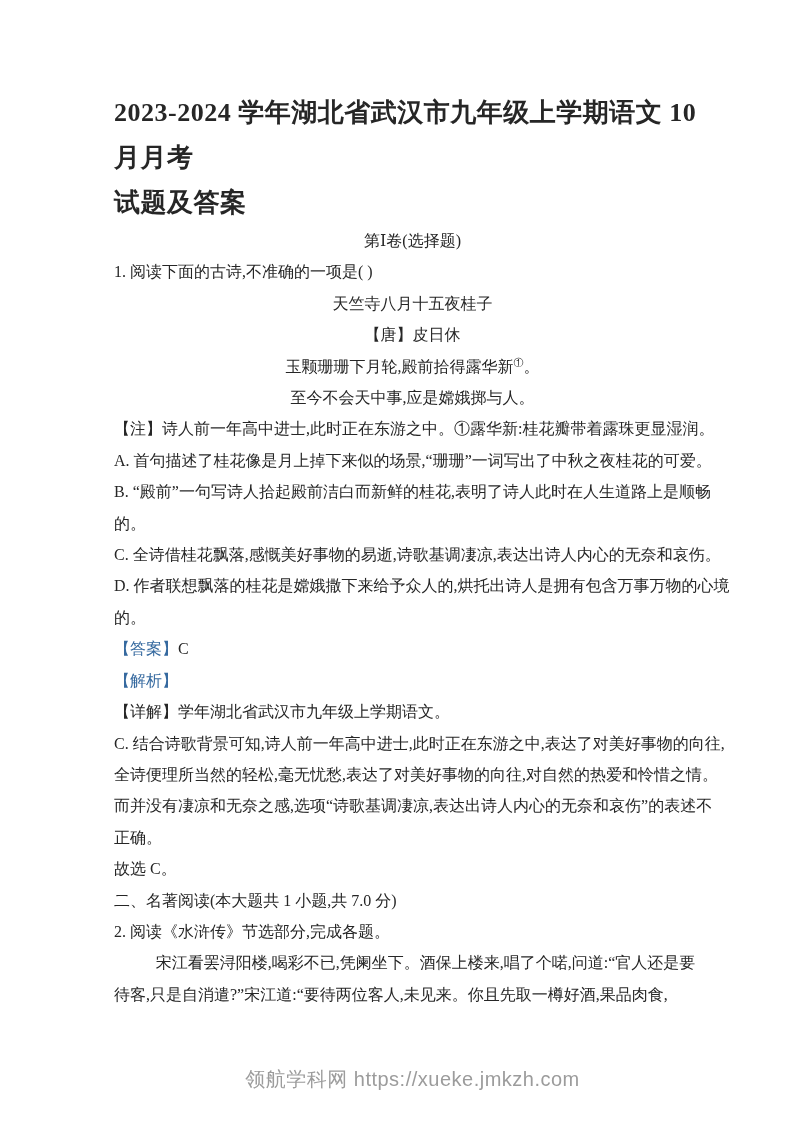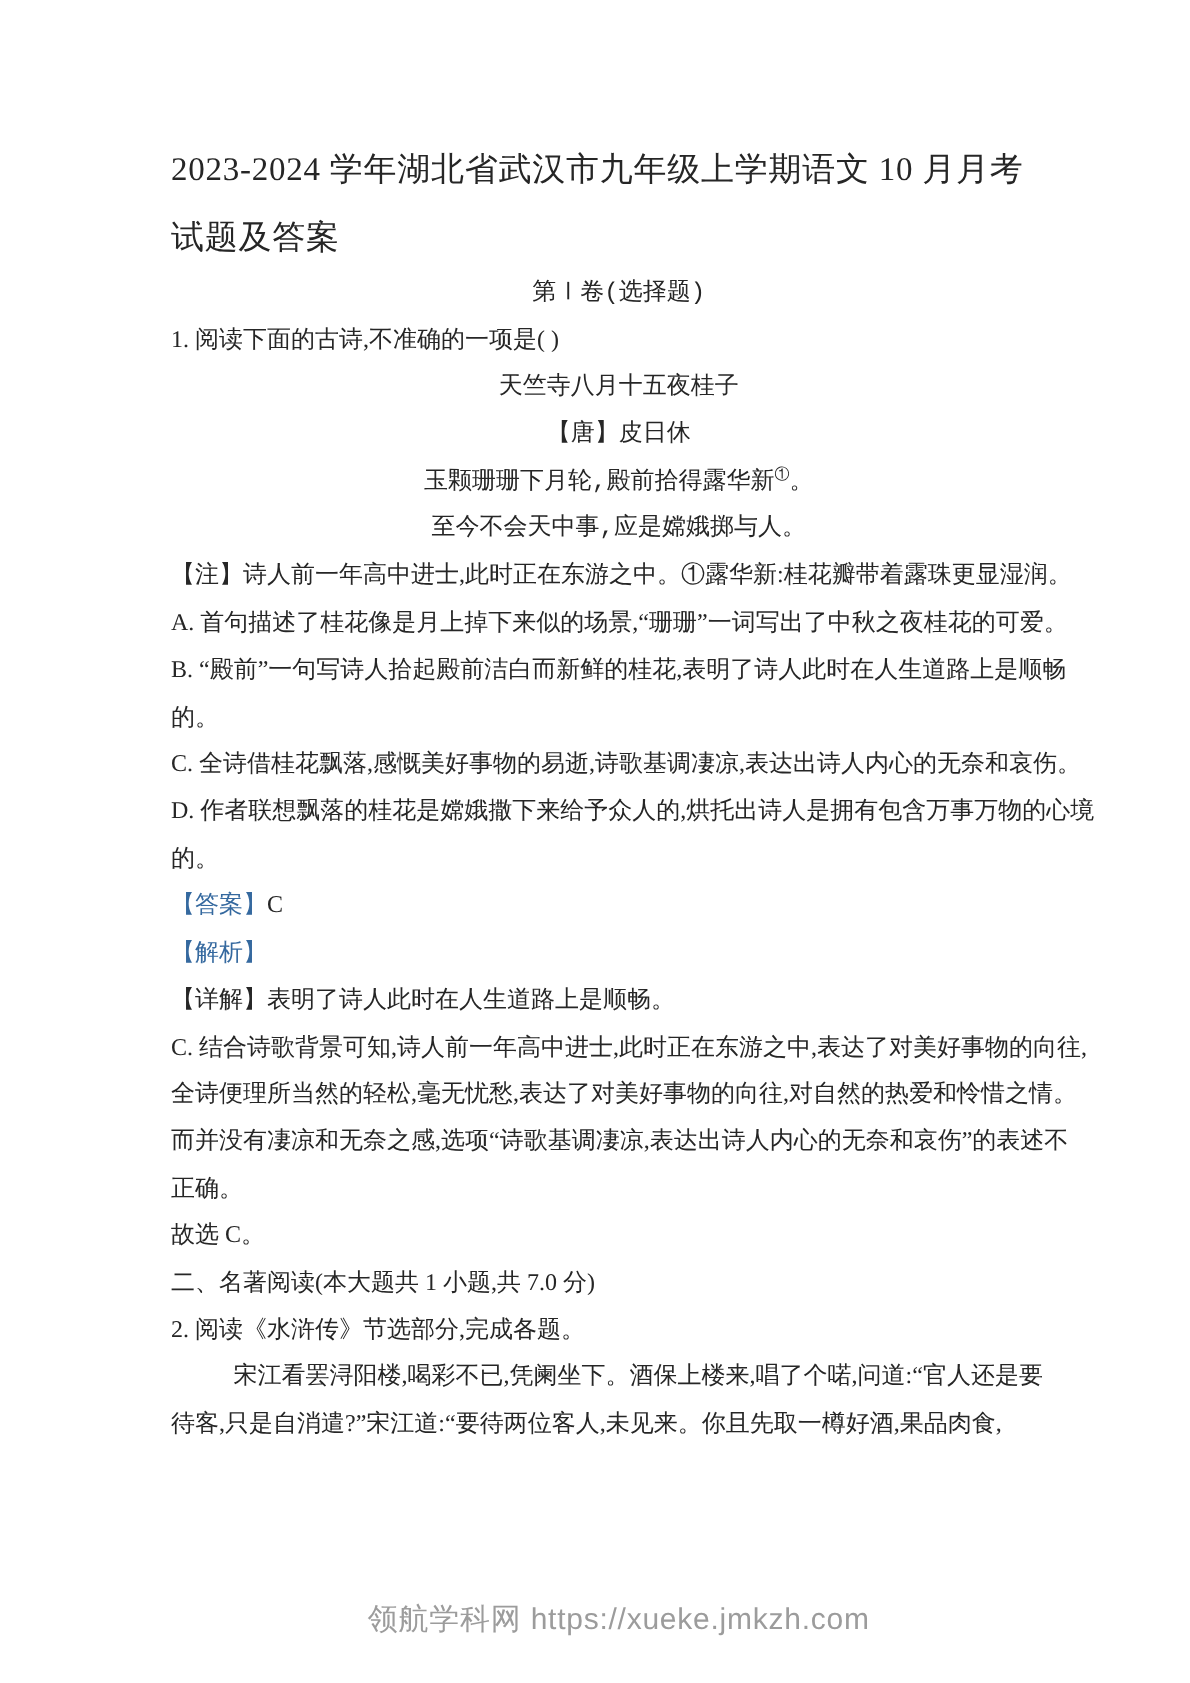--- a/index.html
+++ b/index.html
@@ -15,31 +15,31 @@
     font-family: "Liberation Serif", "DejaVu Serif", serif;
     color: var(--color-body-text, #262626);
   }
   .content {
     position: absolute;
     left: 114px;
     top: 90px;
     width: 597px;
   }
   .doc-title {
-    font-size: 22px;
-    font-weight: normal;
+    font-size: 26px;
+    font-weight: bold;
     line-height: 45px;
     letter-spacing: 0.5px;
   }
   .line {
     font-size: 16px;
     line-height: 31.4px;
     white-space: nowrap;
   }
-  .center { text-align: center; white-space: normal; font-family: Liberation Mono, monospace; }
+  .center { text-align: center; white-space: normal; }
   .excerpt-first { text-indent: 26px; text-align: center; }
   .label-blue { color: var(--color-answer-label, #35699f); }
   sup.note-ref {
     font-size: 10px;
     line-height: 0;
     vertical-align: 6px;
   }
   .footer {
     position: absolute;
     top: 1066px;
@@ -81,21 +81,21 @@
   <div class="line">B. “殿前”一句写诗人拾起殿前洁白而新鲜的桂花,表明了诗人此时在人生道路上是顺畅</div>
   <div class="line">的。</div>
   <div class="line">C. 全诗借桂花飘落,感慨美好事物的易逝,诗歌基调凄凉,表达出诗人内心的无奈和哀伤。</div>
   <div class="line">D. 作者联想飘落的桂花是嫦娥撒下来给予众人的,烘托出诗人是拥有包含万事万物的心境</div>
   <div class="line">的。</div>
 
   <div class="line"><span class="label-blue">【答案】</span><span>C</span></div>
 
   <div class="line"><span class="label-blue">【解析】</span></div>
 
-  <div class="line">【详解】表明了诗人此时在人生道路上是顺畅。</div>
+  <div class="line">【详解】学年湖北省武汉市九年级上学期语文。</div>
   <div class="line">C. 结合诗歌背景可知,诗人前一年高中进士,此时正在东游之中,表达了对美好事物的向往,</div>
   <div class="line">全诗便理所当然的轻松,毫无忧愁,表达了对美好事物的向往,对自然的热爱和怜惜之情。</div>
   <div class="line">而并没有凄凉和无奈之感,选项“诗歌基调凄凉,表达出诗人内心的无奈和哀伤”的表述不</div>
   <div class="line">正确。</div>
   <div class="line">故选 C。</div>
 
 
   <div class="line">二、名著阅读(本大题共 1 小题,共 7.0 分)</div>
 
   <div class="line">2. 阅读《水浒传》节选部分,完成各题。</div>

